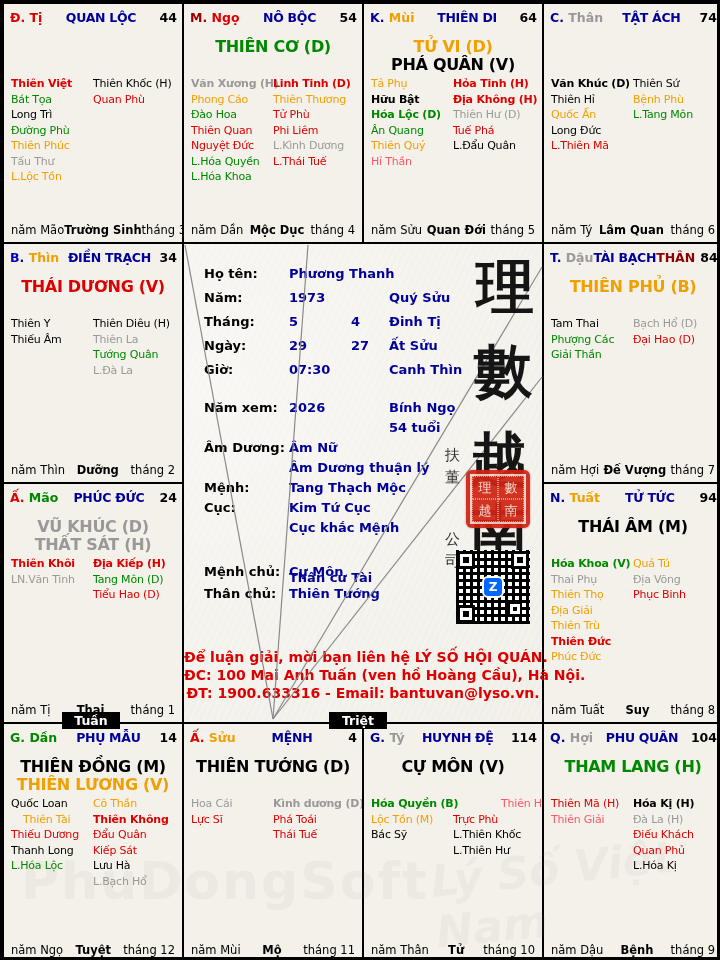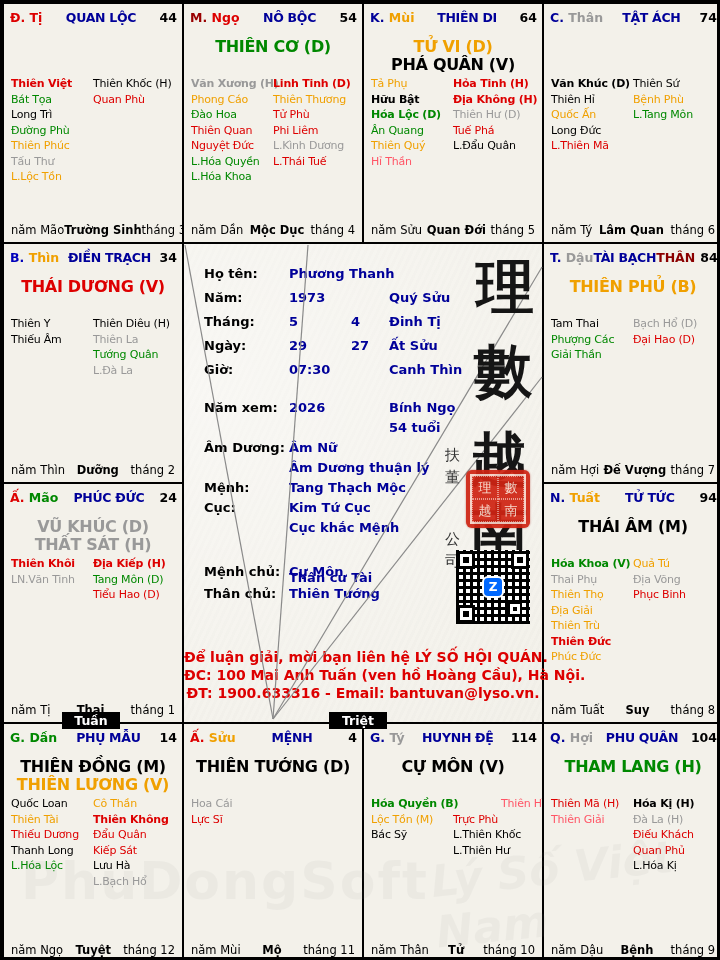--- a/index.html
+++ b/index.html
@@ -291,21 +291,21 @@
           <span class="sb"><span style="color: rgb(0, 136, 0);">G. </span><span style="color: rgb(0, 136, 0);">Dần</span></span>
           <span class="palace">PHỤ MẪU</span>
           <span class="num">14</span>
         </div>
         <div class="mains">
           <div style="color: rgb(0, 0, 0);">THIÊN ĐỒNG (M)</div>
           <div style="color: rgb(240, 160, 0);">THIÊN LƯƠNG (V)</div>
         </div>
         <div class="starcol sc-left">
           <div style="color: rgb(0, 0, 0);">Quốc Loan</div>
-          <div style="color: rgb(240, 160, 0);">Thiên Tài</div>
+          <div style="color: rgb(240, 160, 0); margin-left: 12px;">Thiên Tài</div>
           <div style="color: rgb(221, 0, 0);">Thiếu Dương</div>
           <div style="color: rgb(0, 0, 0);">Thanh Long</div>
           <div style="color: rgb(0, 136, 0);">L.Hóa Lộc</div>
         </div>
         <div class="starcol sc-right">
           <div style="color: rgb(240, 160, 0);">Cô Thần</div>
           <div style="color: rgb(221, 0, 0); font-weight: bold;">Thiên Không</div>
           <div style="color: rgb(221, 0, 0);">Đẩu Quân</div>
           <div style="color: rgb(221, 0, 0);">Kiếp Sát</div>
           <div style="color: rgb(0, 0, 0);">Lưu Hà</div>
@@ -322,20 +322,25 @@
           <span class="sb"><span style="color: rgb(221, 0, 0);">Ấ. </span><span style="color: rgb(240, 160, 0);">Sửu</span></span>
           <span class="palace">MỆNH</span>
           <span class="num">4</span>
         </div>
         <div class="mains">
           <div style="color: rgb(0, 0, 0);">THIÊN TƯỚNG (D)</div>
         </div>
         <div class="starcol sc-left">
           <div style="color: rgb(153, 153, 153);">Hoa Cái</div>
           <div style="color: rgb(221, 0, 0);">Lực Sĩ</div>
+        </div>
+        <div class="starcol sc-right">
+          <div style="color: rgb(153, 153, 153); font-weight: bold;">Kình dương (D)</div>
+          <div style="color: rgb(221, 0, 0);">Phá Toái</div>
+          <div style="color: rgb(221, 0, 0);">Thái Tuế</div>
         </div>
         <div class="cell-footer">
           <span class="f-year">năm Mùi</span>
           <span class="f-stage">Mộ</span>
           <span class="f-month">tháng 11</span>
         </div>
       </div>
       <div class="cell" style="left: 360px; top: 720px;">
         <div class="cell-header">
           <span class="sb"><span style="color: rgb(0, 0, 153);">G. </span><span style="color: rgb(153, 153, 153);">Tý</span></span>

